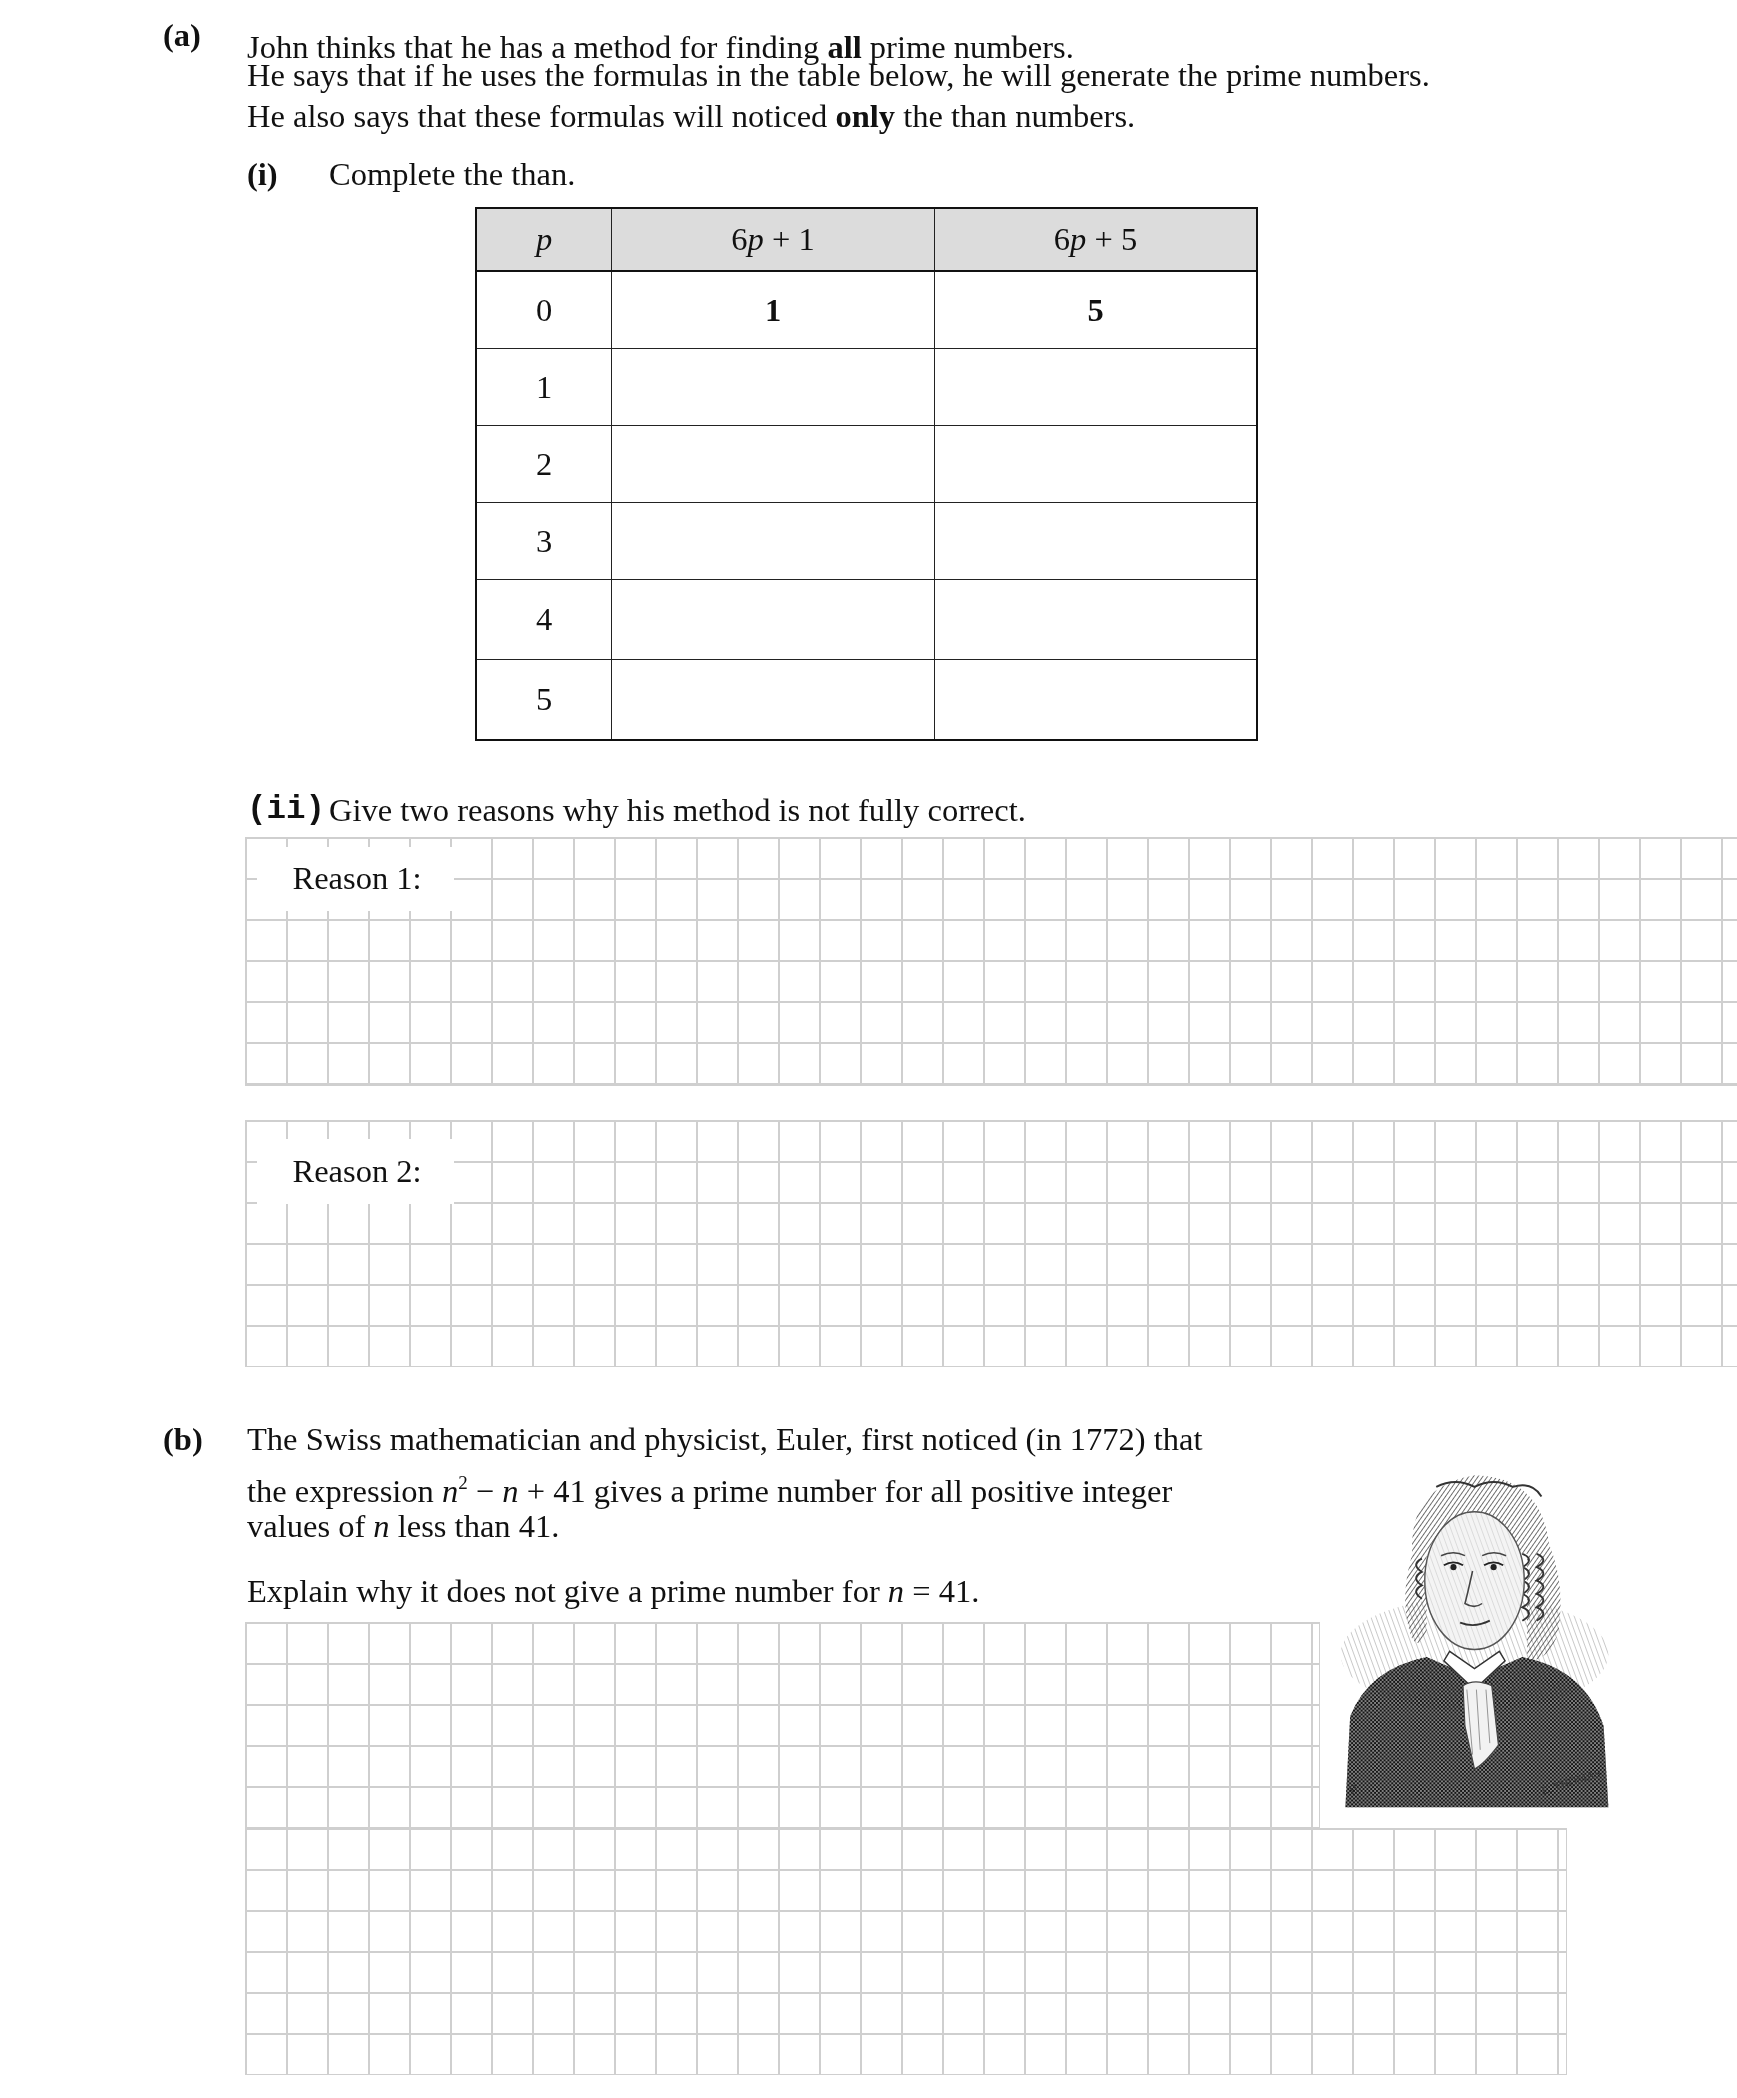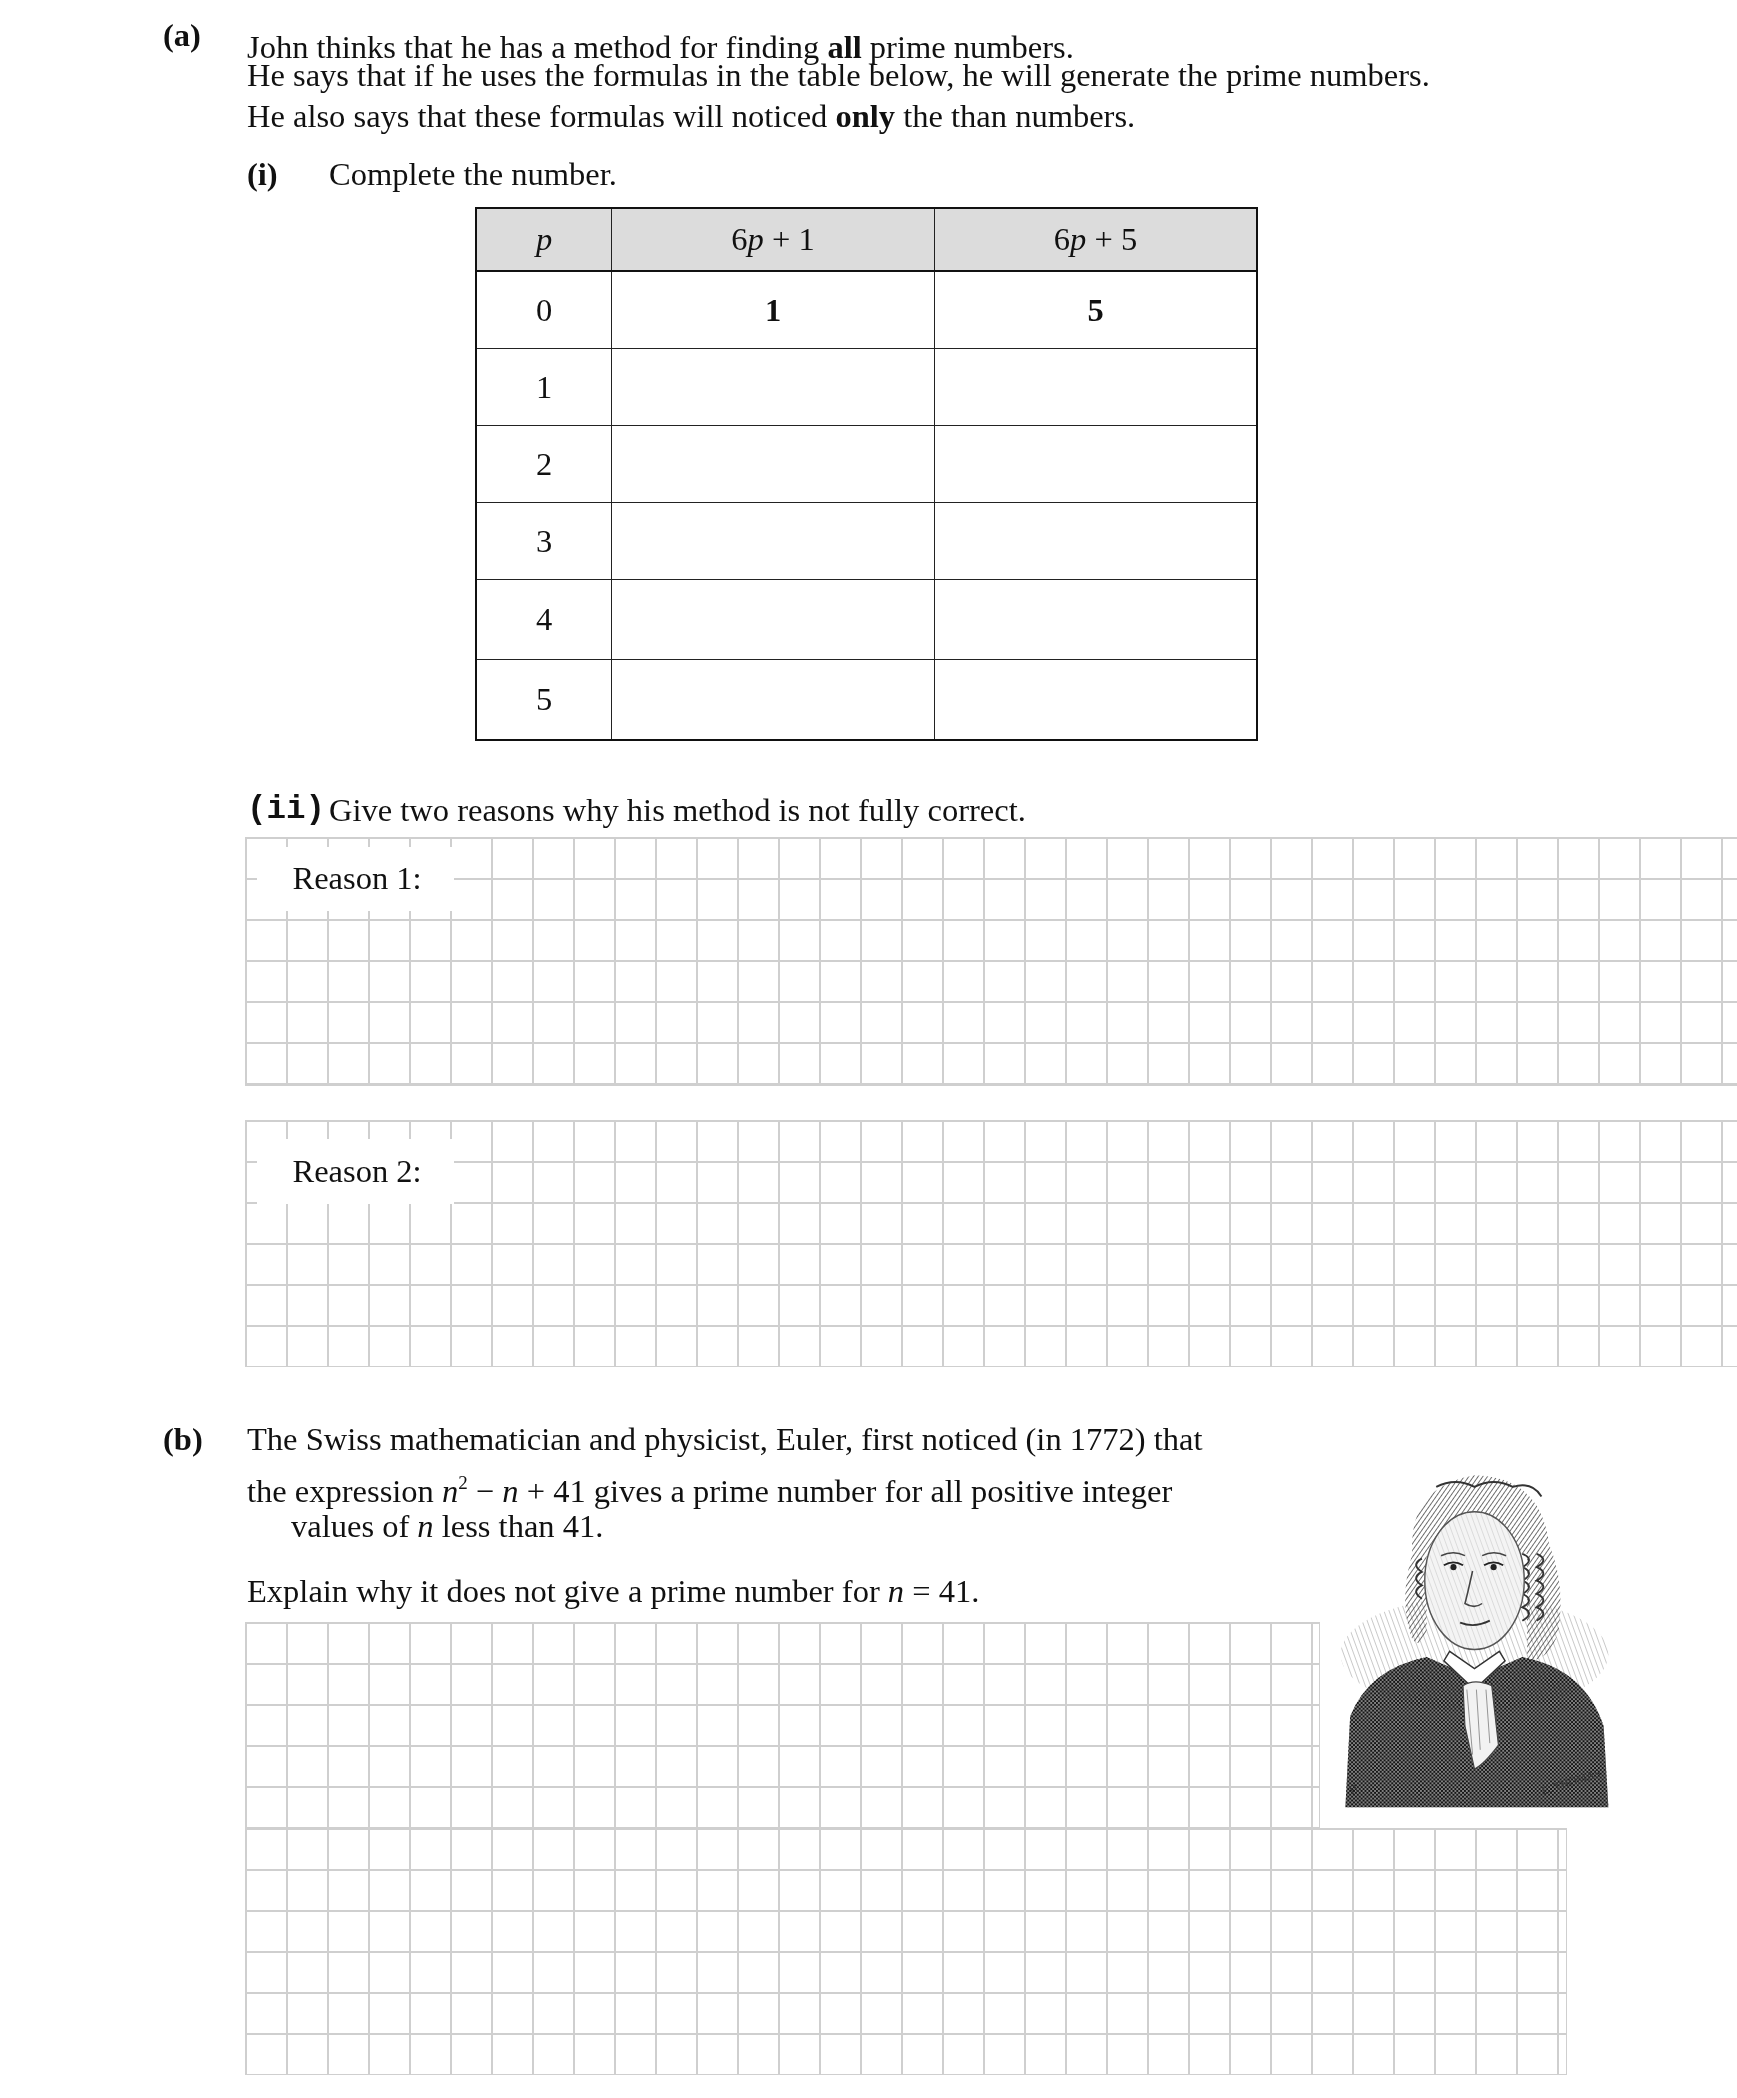--- a/index.html
+++ b/index.html
@@ -56,21 +56,21 @@
 
 <div class="abs txt" style="left:247px; top:27px;">
   <span>John thinks that he has a method for finding </span><b>all</b><span> prime numbers.</span>
 </div>
 <div class="abs txt" style="left:247px; top:55px;">He says that if he uses the formulas in the table below, he will generate the prime numbers.</div>
 <div class="abs txt" style="left:247px; top:96px;">
   <span>He also says that these formulas will noticed </span><b>only</b><span> the than numbers.</span>
 </div>
 
 <div class="abs lbl" style="left:247px; top:154px;">(i)</div>
-<div class="abs txt" style="left:329px; top:154px;">Complete the number.</div>
+<div class="abs txt" style="left:329px; top:154px;">Complete the than.</div>
 
 <table class="ptable">
   <thead>
     <tr>
       <th class="c0"><i class="m">p</i></th>
       <th class="c1"><span>6</span><i class="m">p</i><span> + 1</span></th>
       <th class="c2"><span>6</span><i class="m">p</i><span> + 5</span></th>
     </tr>
   </thead>
   <tbody>
@@ -116,21 +116,21 @@
 
 <div class="grid" style="left:245px; top:1120px; width:1588px; height:247px;">
   <div class="reason-label" style="left:11.5px; top:19px;">Reason 2:</div>
 </div>
 
 <div class="abs lbl" style="left:163px; top:1419px;">(b)</div>
 <div class="abs txt" style="left:247px; top:1419px;">The Swiss mathematician and physicist, Euler, first noticed (in 1772) that</div>
 <div class="abs txt" style="left:247px; top:1463px;">
   <span>the expression </span><i class="m">n</i><sup style="font-size:19px; vertical-align:13.4px;">2</sup><span> − </span><i class="m">n</i><span> + 41</span><span>  gives a prime number for all positive integer</span>
 </div>
-<div class="abs txt" style="left:247px; top:1506px;margin-left:44px;">
+<div class="abs txt" style="left:247px; top:1506px;">
   <span>values of </span><i class="m">n</i><span> less than 41.</span>
 </div>
 <div class="abs txt" style="left:247px; top:1571px;">
   <span>Explain why it does not give a prime number for  </span><i class="m">n</i><span> = 41.</span>
 </div>
 
 <div class="grid" style="left:245px; top:1622px; width:1075px; height:208px; border-bottom:none;"></div>
 <div class="grid" style="left:245px; top:1828px; width:1322px; height:247px;"></div>
 
 <svg class="portrait" viewBox="0 0 300 390">

